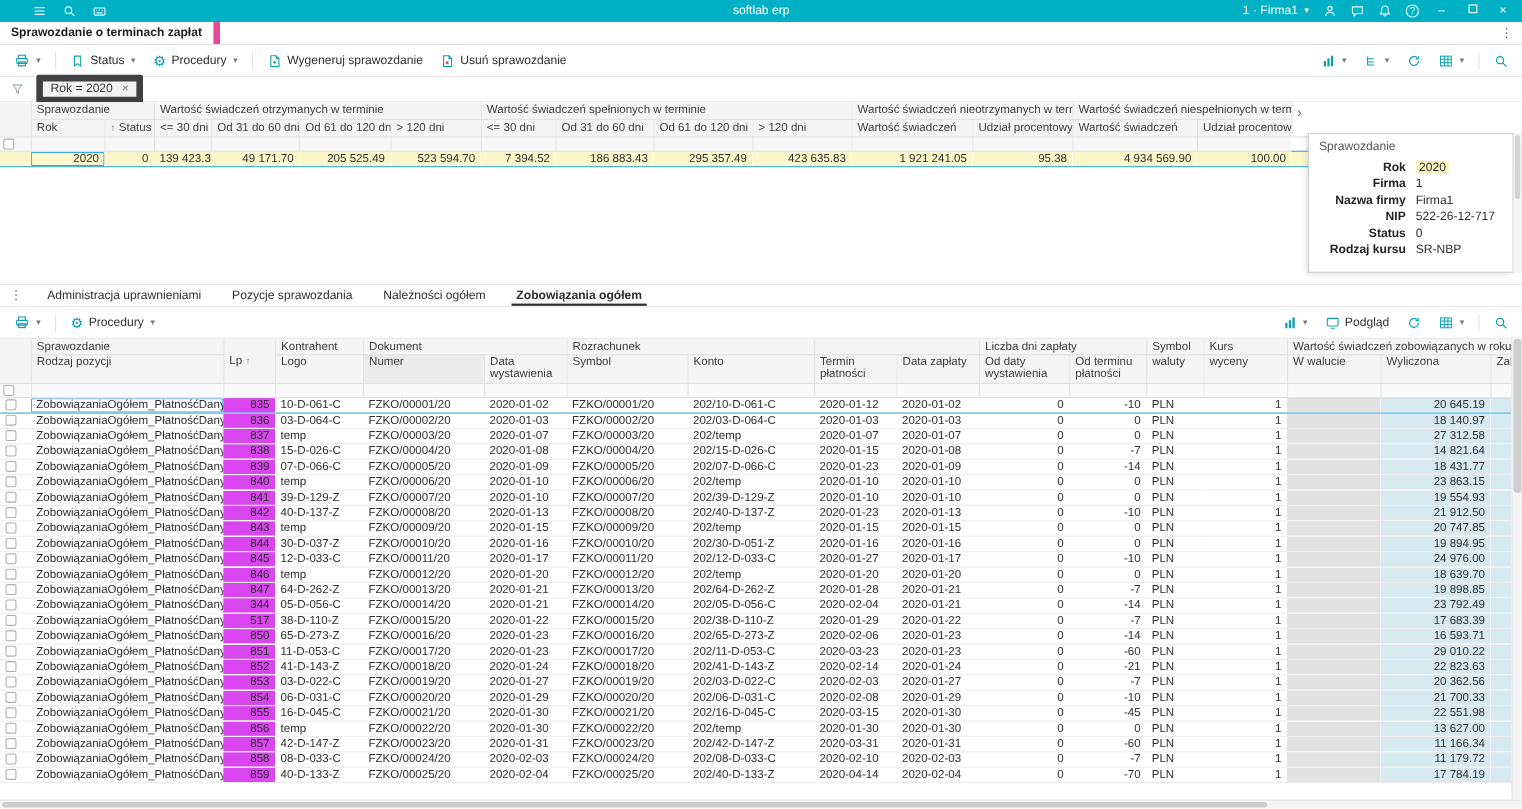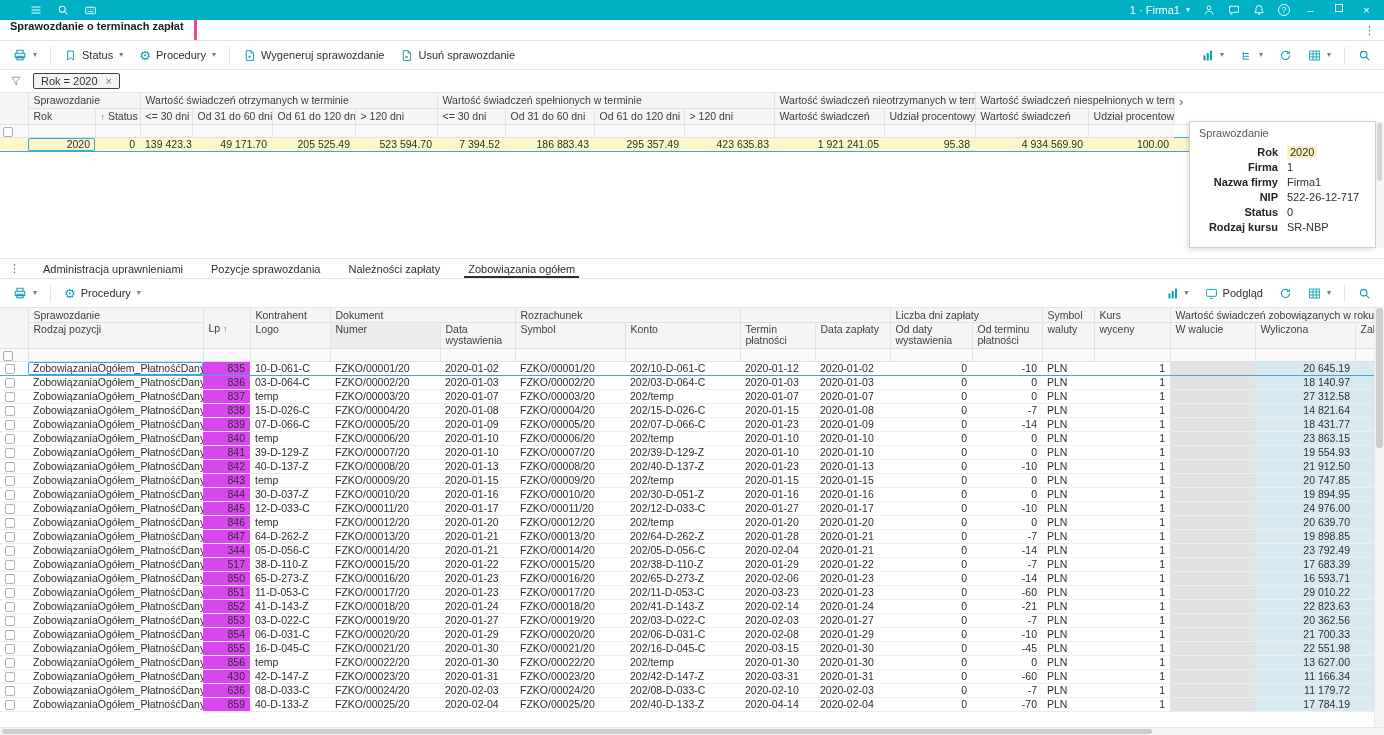--- a/index.html
+++ b/index.html
@@ -13,34 +13,34 @@
 .tb-ic{display:flex;align-items:center;cursor:pointer;color:#eafcff}
 .tb-title{position:absolute;left:0;right:0;text-align:center;font-size:11px;color:#fff;pointer-events:none}
 .tb-right{margin-left:auto;display:flex;align-items:flex-start;gap:13px;z-index:2}
 .tb-company{display:flex;align-items:center;gap:6px;cursor:pointer}
 .chev{font-size:8px;line-height:1}
 .help-badge{width:12px;height:12px;border:1px solid #eafcff;border-radius:50%;font-size:9px;display:flex;align-items:center;justify-content:center}
 .win-ic{width:15px;text-align:center;font-size:11px;cursor:pointer;display:flex;justify-content:center;align-items:center}
 .maxbox{display:inline-block;width:8px;height:8px;border:1px solid #fff}
 
 .doc-tabs{height:21px;background:#fff;border-bottom:1px solid #e2e2e2;display:flex;align-items:stretch}
-.doc-tab{max-width:205px;padding:0 10px;display:flex;border-right:3px solid #ec4899;background:#fff;cursor:pointer}
+.doc-tab{max-width:205px;padding:0 10px;display:flex;align-items:center;border-right:6px solid #ec4899;background:#fff;cursor:pointer}
 .doc-tab .lbl{font-weight:bold;color:#1d1d1d;white-space:nowrap;overflow:hidden}
 .strip-dots{margin-left:auto;display:flex;align-items:center;padding:0 9px;color:#555;cursor:pointer}
 
 .toolbar{height:29px;background:#fff;border-bottom:1px solid #e6e6e6;display:flex;align-items:center;padding:0 6px;gap:2px}
 .tbtn{display:flex;align-items:center;gap:5px;padding:0 7px;height:23px;border-radius:2px;cursor:pointer;color:#2f2f2f;white-space:nowrap}
 .tbtn .chev{color:#7a7a7a;margin-left:1px}
 .tsep{width:1px;height:17px;background:#e3e3e3;margin:0 4px}
 .flex1{flex:1}
 .glyph-ic{font-size:13px;line-height:1}
 
 .filterbar{height:23px;background:#fff;border-bottom:1px solid #e6e6e6;display:flex;align-items:center;gap:11px;padding:0 10px}
 .funnel{color:#8a9aa3;display:flex;align-items:center}
-.chip{display:flex;align-items:center;gap:8px;background:#f3f3f3;border:1px solid #404040;border-radius:2px;padding:1px 7px;color:#333;cursor:pointer}
+.chip{display:flex;align-items:center;gap:8px;background:#f3f3f3;border:6px solid #404040;border-radius:2px;padding:1px 7px;color:#333;cursor:pointer}
 .chip-x{color:#777;cursor:pointer;line-height:1}
 
 .grid{border-collapse:collapse;table-layout:fixed;font-size:10.5px}
 .grid th{font-weight:normal;text-align:left;color:#3d3d3d;background:#f5f5f5;border-right:1px solid #e3e3e3;border-bottom:1px solid #e0e0e0;padding:0 5px;white-space:nowrap;overflow:hidden}
 .grid td{padding:0 5px;white-space:nowrap;overflow:hidden;border-bottom:1px solid #ededed;color:#2e2e2e}
 .num{text-align:right}
 .cb{display:inline-block;width:10px;height:10px;border:1px solid #afafaf;border-radius:2px;background:#fff;vertical-align:middle}
 .sort{color:#6b6b6b;font-size:9px}
 
 .top-grid-wrap{height:165px;position:relative;background:#fff}
@@ -57,21 +57,21 @@
 .detail-panel{position:absolute;left:1189px;top:121px;width:187px;height:127px;background:#fff;border:1px solid #cfcfcf;box-shadow:-2px 2px 5px rgba(0,0,0,.12);z-index:6;padding:3px 0}
 .dp-title{color:#555;padding:2px 9px 5px}
 .dp-row{display:flex;align-items:center;height:15px;padding:0 9px}
 .dp-label{width:88px;text-align:right;font-weight:bold;color:#222;padding-right:9px;white-space:nowrap;overflow:hidden}
 .dp-value{color:#2e2e2e;white-space:nowrap}
 .dp-value.hl{background:#fbf3bd;padding:0 3px}
 
 .section-tabs{height:21px;border-top:1px solid #e4e4e4;border-bottom:1px solid #e4e4e4;display:flex;align-items:stretch;background:#fff}
 .section-tabs .dots{display:flex;align-items:center;padding:0 9px;color:#666;cursor:pointer}
 .stab{display:flex;align-items:center;padding:0 14px;color:#2e2e2e;cursor:pointer;position:relative}
-.stab.active{font-weight:normal}
+.stab.active{font-weight:bold}
 .stab.active::after{content:"";position:absolute;left:10px;right:10px;bottom:0;height:2px;background:#2d2d2d}
 
 .bottom-grid-wrap{height:421px;width:1374px;overflow:hidden;position:relative}
 .bottom-grid{width:1417px}
 .bottom-grid .g-row th{height:14px}
 .bottom-grid .c-row th{height:26px;white-space:normal;line-height:11px;vertical-align:top;padding-top:1px}
 .bottom-grid .cb-row th{height:9px;background:#fafafa;padding:0 3px}
 .bottom-grid td{height:14px}
 .c-lp{background:#d946ef}
 .c-wwal{background:#e2e2e2}
@@ -103,20 +103,21 @@
           <path d="M10 10l4 4"></path>
         </svg>
       </span>
     <span class="tb-ic">
         <svg width="13" height="13" viewBox="0 0 16 16" fill="none" stroke="currentColor" stroke-width="1.2">
           <rect x="2" y="4" width="12" height="8" rx="1"></rect>
           <path d="M4.5 6.5h1M7.5 6.5h1M10.5 6.5h1M4.5 9.5h7"></path>
         </svg>
       </span>
   </div>
+  <div class="tb-title">softlab erp</div>
   <div class="tb-right">
     <span class="tb-company">
       <span>1 · Firma1</span>
       <span class="chev">▾</span>
     </span>
     <span class="tb-ic">
         <svg width="12" height="12" viewBox="0 0 16 16" fill="none" stroke="currentColor" stroke-width="1.3">
           <circle cx="8" cy="5" r="2.6"></circle>
           <path d="M3 14c0-3 2.2-4.5 5-4.5s5 1.5 5 4.5"></path>
         </svg>
@@ -370,21 +371,21 @@
   </div>
 </aside>
 <div class="vscroll-top">
     <span class="thumb"></span>
   </div>
 
 <div class="section-tabs">
   <span class="dots">⋮</span>
   <span class="stab">Administracja uprawnieniami</span>
   <span class="stab">Pozycje sprawozdania</span>
-  <span class="stab">Należności zapłaty</span>
+  <span class="stab">Należności ogółem</span>
   <span class="stab active">Zobowiązania ogółem</span>
 </div>
 
 <div class="toolbar">
   <span class="tbtn">
     <span class="ic">
         <svg width="14" height="14" viewBox="0 0 16 16" fill="none" stroke="currentColor" stroke-width="1.2">
           <path d="M4.5 6V2.5h7V6"></path>
           <rect x="2.5" y="6" width="11" height="5" rx="0.8"></rect>
           <rect x="4.5" y="9.5" width="7" height="4"></rect>
@@ -737,21 +738,21 @@
           <td class="">2020-01-20</td>
           <td class="">FZKO/00012/20</td>
           <td class="">202/temp</td>
           <td class="">2020-01-20</td>
           <td class="">2020-01-20</td>
           <td class="num">0</td>
           <td class="num">0</td>
           <td class="">PLN</td>
           <td class="num">1</td>
           <td class="c-wwal"></td>
-          <td class="c-wyl num">20 639.70</td>
+          <td class="c-wyl num">18 639.70</td>
           <td class="c-zak"></td>
         </tr>
         <tr class="data-row">
           <td class="c-sel"><span class="cb"></span></td>
           <td class="c-spraw">ZobowiązaniaOgółem_PłatnośćDanyRok</td>
           <td class="c-lp num">847</td>
           <td class="">64-D-262-Z</td>
           <td class="">FZKO/00013/20</td>
           <td class="">2020-01-21</td>
           <td class="">FZKO/00013/20</td>
@@ -933,40 +934,40 @@
           <td class="num">0</td>
           <td class="">PLN</td>
           <td class="num">1</td>
           <td class="c-wwal"></td>
           <td class="c-wyl num">13 627.00</td>
           <td class="c-zak"></td>
         </tr>
         <tr class="data-row">
           <td class="c-sel"><span class="cb"></span></td>
           <td class="c-spraw">ZobowiązaniaOgółem_PłatnośćDanyRok</td>
-          <td class="c-lp num">430</td>
+          <td class="c-lp num">857</td>
           <td class="">42-D-147-Z</td>
           <td class="">FZKO/00023/20</td>
           <td class="">2020-01-31</td>
           <td class="">FZKO/00023/20</td>
           <td class="">202/42-D-147-Z</td>
           <td class="">2020-03-31</td>
           <td class="">2020-01-31</td>
           <td class="num">0</td>
           <td class="num">-60</td>
           <td class="">PLN</td>
           <td class="num">1</td>
           <td class="c-wwal"></td>
           <td class="c-wyl num">11 166.34</td>
           <td class="c-zak"></td>
         </tr>
         <tr class="data-row">
           <td class="c-sel"><span class="cb"></span></td>
           <td class="c-spraw">ZobowiązaniaOgółem_PłatnośćDanyRok</td>
-          <td class="c-lp num">636</td>
+          <td class="c-lp num">858</td>
           <td class="">08-D-033-C</td>
           <td class="">FZKO/00024/20</td>
           <td class="">2020-02-03</td>
           <td class="">FZKO/00024/20</td>
           <td class="">202/08-D-033-C</td>
           <td class="">2020-02-10</td>
           <td class="">2020-02-03</td>
           <td class="num">0</td>
           <td class="num">-7</td>
           <td class="">PLN</td>

